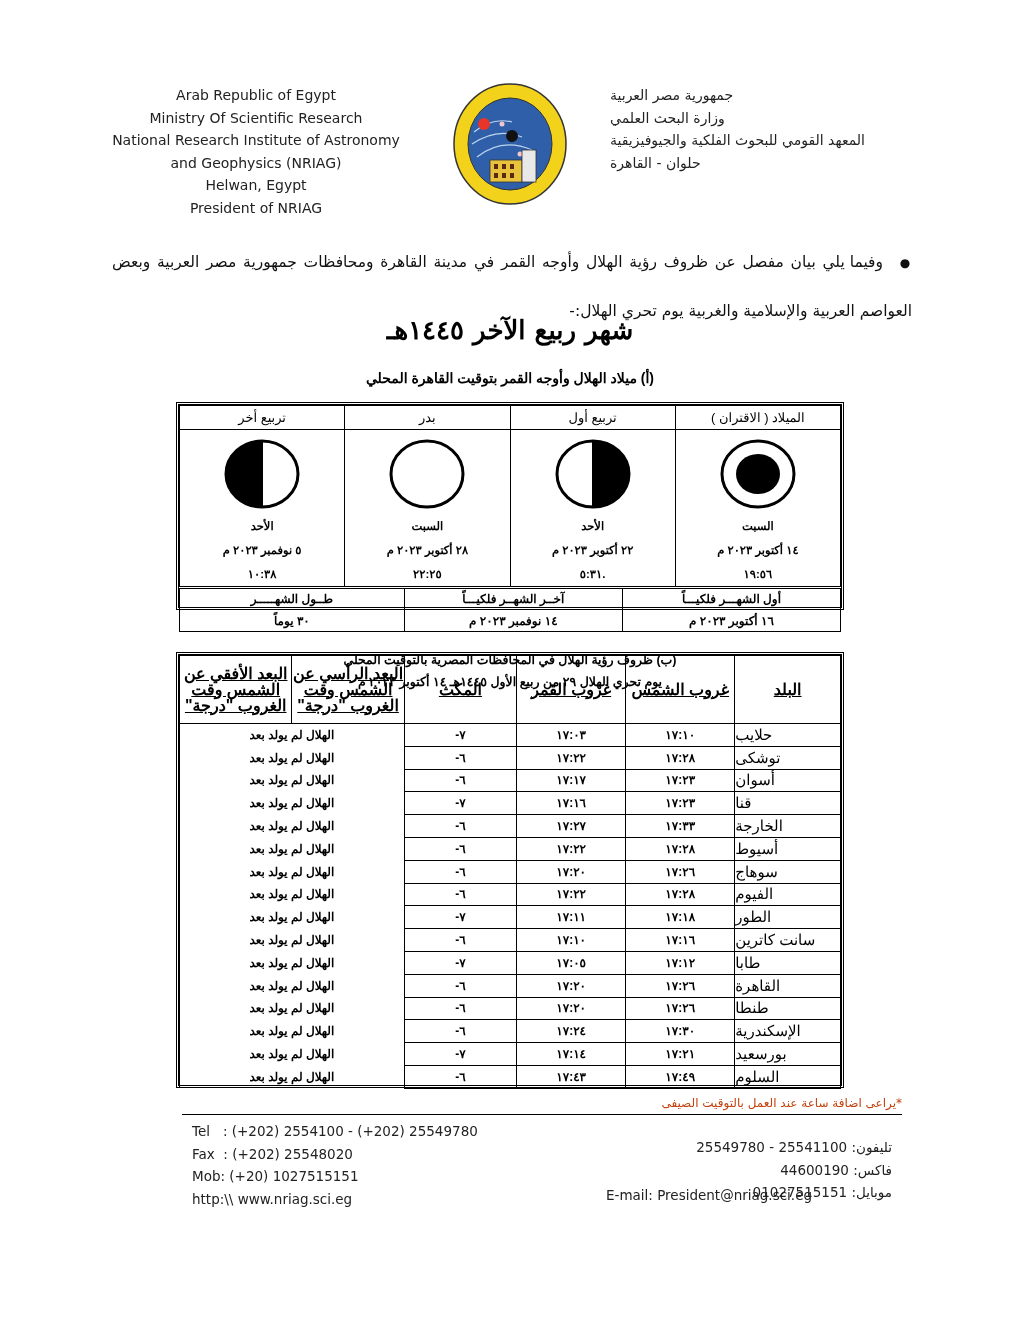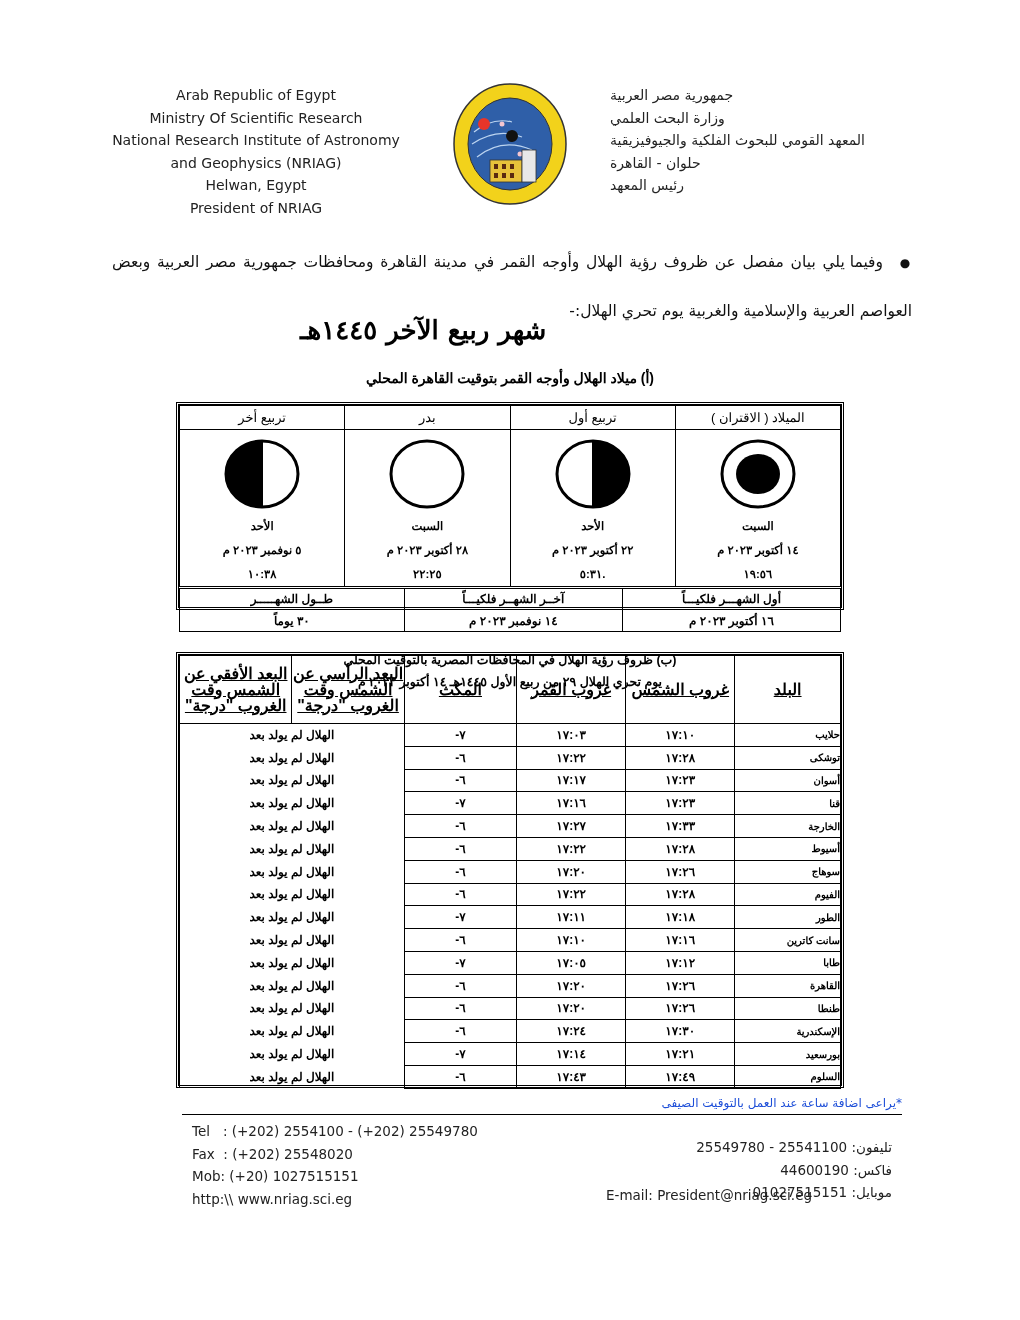--- a/index.html
+++ b/index.html
@@ -9,21 +9,21 @@
   .letterhead-en { position: absolute; left: 100px; top: 84px; width: 312px; text-align: center;
     font-family: "DejaVu Sans", sans-serif; font-size: 14px; line-height: 22.5px; color: #222; }
   .letterhead-ar { position: absolute; left: 610px; top: 84px; width: 300px; text-align: left; direction: rtl;
     font-family: "DejaVu Sans", sans-serif; font-size: 14px; line-height: 22.5px; color: #222; }
   .logo { position: absolute; left: 452px; top: 82px; width: 116px; height: 124px; }
 
   .intro { position: absolute; left: 112px; top: 238px; width: 800px; direction: rtl; text-align: justify;
     font-family: "DejaVu Sans", sans-serif; font-size: 15.5px; line-height: 48px; color: #111; }
   .intro .bullet { font-size: 12px; margin-left: 10px; }
 
-  .month-title { position: absolute; left: 300px; top: 315px; width: 420px; text-align: left; direction: rtl;
+  .month-title { position: absolute; left: 300px; top: 315px; width: 420px; text-align: center; direction: rtl;
     font-family: "DejaVu Serif", serif; font-weight: bold; font-size: 26px; }
   .sec-title { position: absolute; left: 250px; top: 370px; width: 520px; text-align: center; direction: rtl;
     font-family: "Liberation Sans", sans-serif; font-weight: bold; font-size: 14px; }
 
   .frame { position: absolute; border: 3px double #000; }
   table { border-collapse: collapse; width: 100%; direction: rtl; font-family: "Liberation Sans", sans-serif; }
   td, th { border: 1px solid #000; text-align: center; font-weight: bold; }
 
   
   #phases { left: 176px; top: 402px; width: 668px; height: 208px; }
@@ -33,25 +33,25 @@
   .ph-line { display: block; line-height: 24px; }
   #phases .sum td { height: 22px; font-size: 12px; }
 
   .sub-title { position: absolute; left: 250px; top: 613px; width: 520px; text-align: center; direction: rtl;
     font-family: "Liberation Sans", sans-serif; font-weight: bold; font-size: 12.5px; line-height: 22px; margin-top: 36px; }
 
   #vis { left: 176px; top: 652px; width: 668px; height: 436px; }
   #vis th { font-size: 16px; height: 68px; line-height: 16px; text-decoration: underline; }
   #vis td { height: 22.8px; font-size: 12px; border-top: 1px solid #000; border-bottom: 1px solid #000; }
   #vis td.note { border-top: none; border-bottom: none; text-align: center; }
-  #vis td.city { text-align: right; font-weight: bold; font-size: 10px; }
+  #vis td.city { text-align: left; font-weight: normal; font-size: 15px; }
   #vis td.num { letter-spacing: 1px; }
 
   .summer-note { position: absolute; left: 560px; top: 1096px; width: 342px; direction: rtl; text-align: right;
-    font-family: "DejaVu Sans", sans-serif; font-size: 12px; color: #1d4ed8; }
+    font-family: "DejaVu Sans", sans-serif; font-size: 12px; color: #c2410c; }
   .rule { position: absolute; left: 182px; top: 1114px; width: 720px; height: 1px; background: #000; }
   .contact-en { position: absolute; left: 192px; top: 1120px; width: 340px; font-family: "DejaVu Sans", sans-serif;
     font-size: 13.5px; line-height: 22.5px; color: #222; }
   .contact-ar { position: absolute; left: 560px; top: 1120px; width: 332px; direction: rtl; text-align: right;
     font-family: "DejaVu Sans", sans-serif; font-size: 13.5px; line-height: 22.5px; color: #222; margin-top: 16px; }
   .contact-email { position: absolute; left: 606px; top: 1187px; font-family: "DejaVu Sans", sans-serif; font-size: 13.5px; color: #222; }
   .ltr { direction: ltr; unicode-bidi: embed; }
 </style>
 </head>
 <body>
@@ -85,21 +85,20 @@
         <rect x="58" y="91" width="4" height="5"></rect>
     </g>
   </svg>
 </div>
 
 <div class="letterhead-ar">
   <div>جمهورية مصر العربية</div>
   <div>وزارة البحث العلمي</div>
   <div>المعهد القومي للبحوث الفلكية والجيوفيزيقية</div>
   <div>حلوان - القاهرة</div>
-  <div>رئيس المعهد</div>
 </div>
 
 <div class="intro">
   <span class="bullet">●</span>
   <span>وفيما يلي بيان مفصل عن ظروف رؤية الهلال وأوجه القمر في مدينة القاهرة ومحافظات جمهورية مصر العربية وبعض العواصم العربية والإسلامية والغربية يوم تحري الهلال:-</span>
 </div>
 
 <div class="month-title">شهر ربيع الآخر ١٤٤٥هـ</div>
 <div class="sec-title">(أ) ميلاد الهلال وأوجه القمر بتوقيت القاهرة المحلي</div>
 

